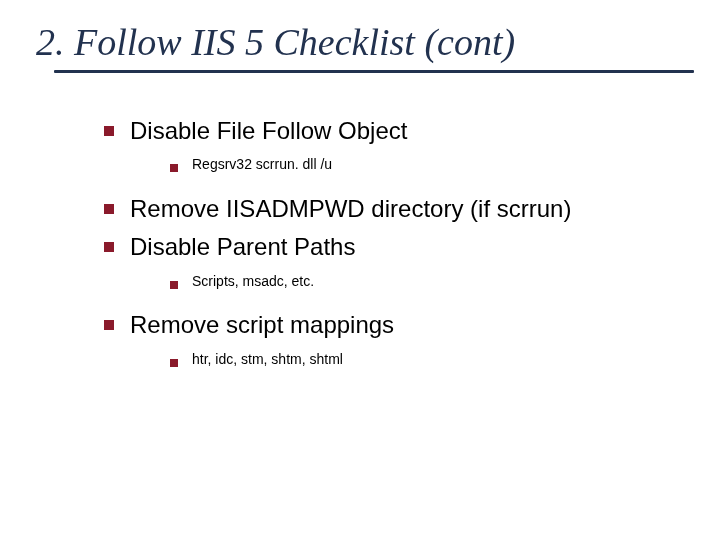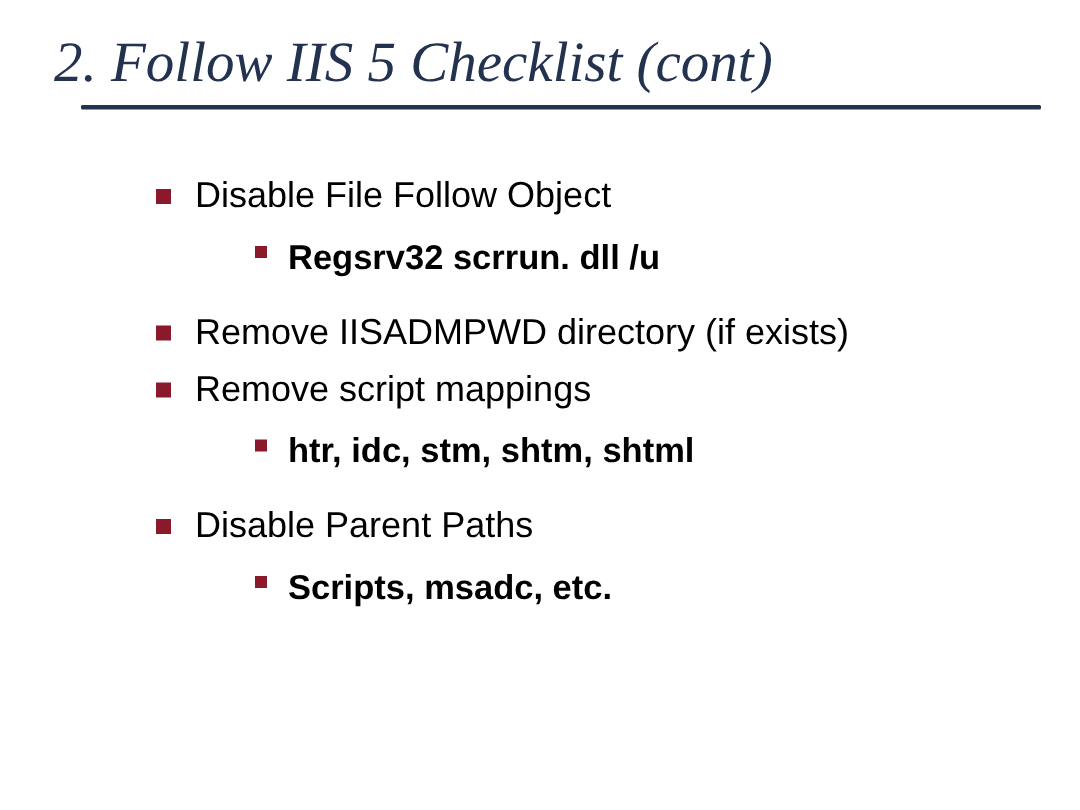--- a/index.html
+++ b/index.html
@@ -56,26 +56,25 @@
     left: 0;
     top: 11px;
     width: 10px;
     height: 10px;
     background: #8a1a2b;
   }
   .lvl2 {
     margin: 8px 0 18px 40px;
   }
   .lvl2 > li {
-    font-size: 23px;
+    font-size: 14px;
     color: #000000;
     position: relative;
     padding-left: 22px;
     line-height: 1.4;
-    font-weight: bold;
   }
   .lvl2 > li::before {
     content: "";
     position: absolute;
     left: 0;
     top: 9px;
     width: 8px;
     height: 8px;
     background: #8a1a2b;
   }
@@ -88,28 +87,28 @@
   <div class="title-rule"></div>
 
   <ul class="lvl1">
     <li>
       <span>Disable File Follow Object</span>
       <ul class="lvl2">
         <li>Regsrv32 scrrun. dll /u</li>
       </ul>
     </li>
     <li>
-      <span>Remove IISADMPWD directory (if exists)</span>
+      <span>Remove IISADMPWD directory (if scrrun)</span>
+    </li>
+    <li>
+      <span>Disable Parent Paths</span>
+      <ul class="lvl2">
+        <li>Scripts, msadc, etc.</li>
+      </ul>
     </li>
     <li>
       <span>Remove script mappings</span>
       <ul class="lvl2">
         <li>htr, idc, stm, shtm, shtml</li>
       </ul>
     </li>
-    <li>
-      <span>Disable Parent Paths</span>
-      <ul class="lvl2">
-        <li>Scripts, msadc, etc.</li>
-      </ul>
-    </li>
   </ul>
 </div>
 
 </body></html>

